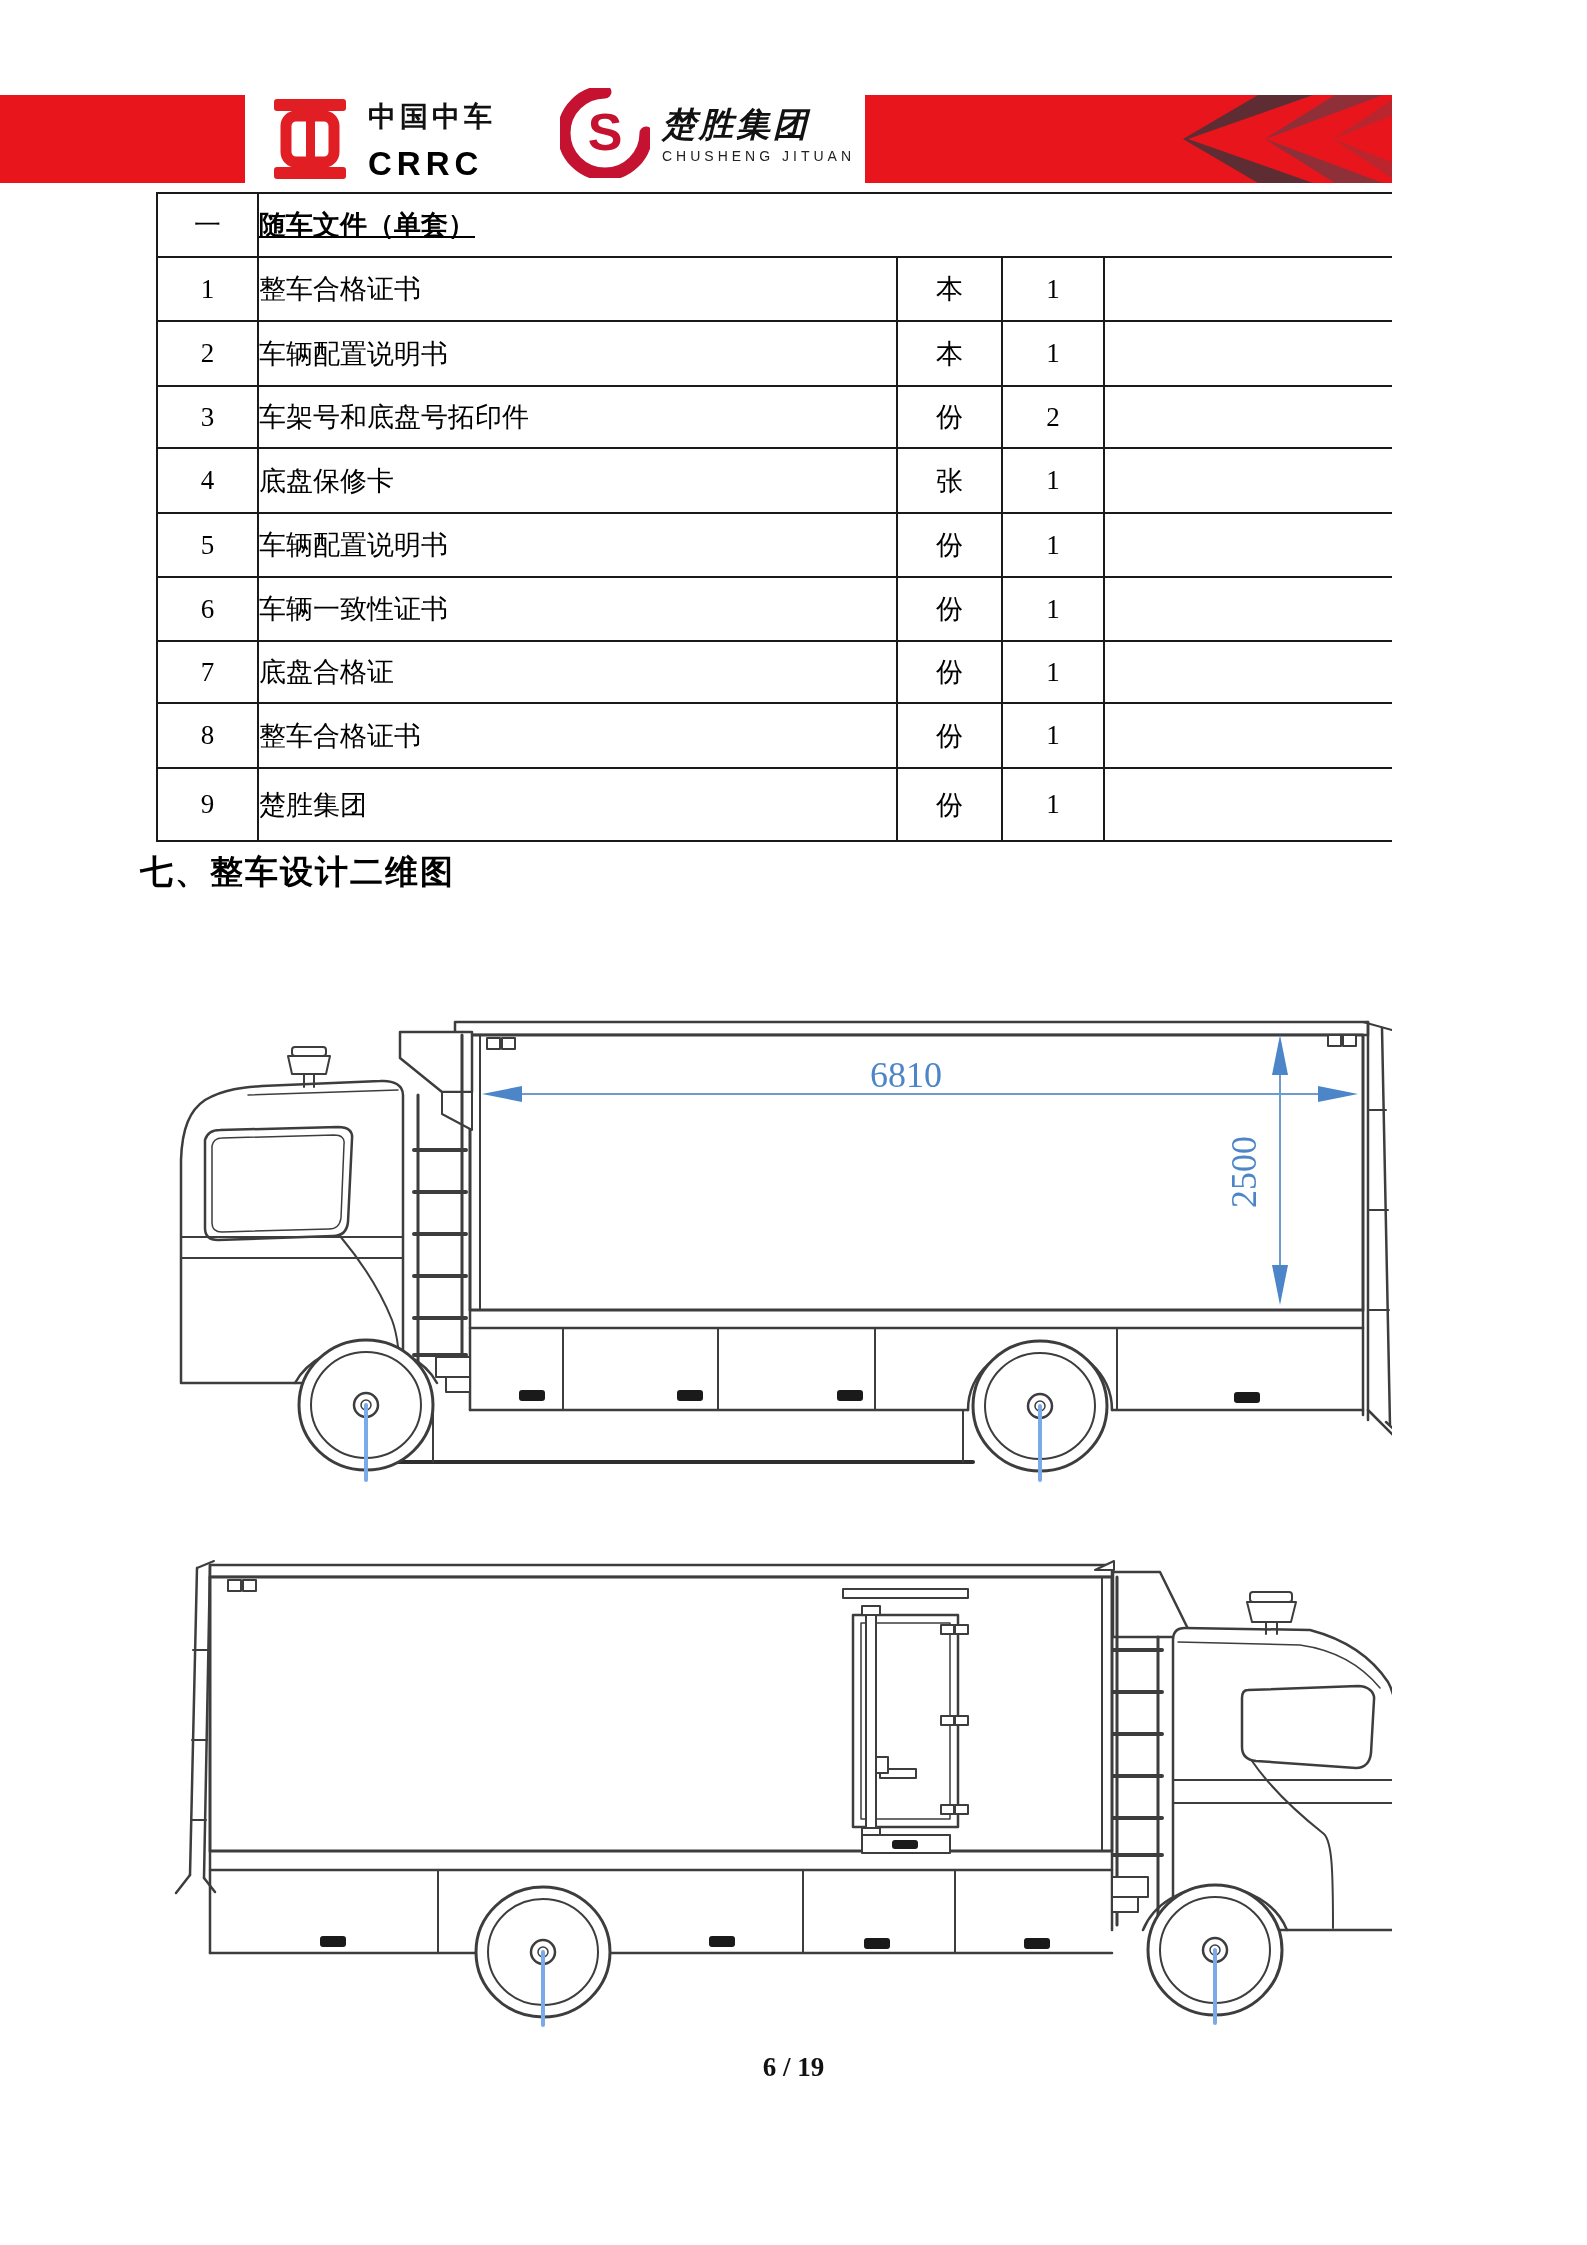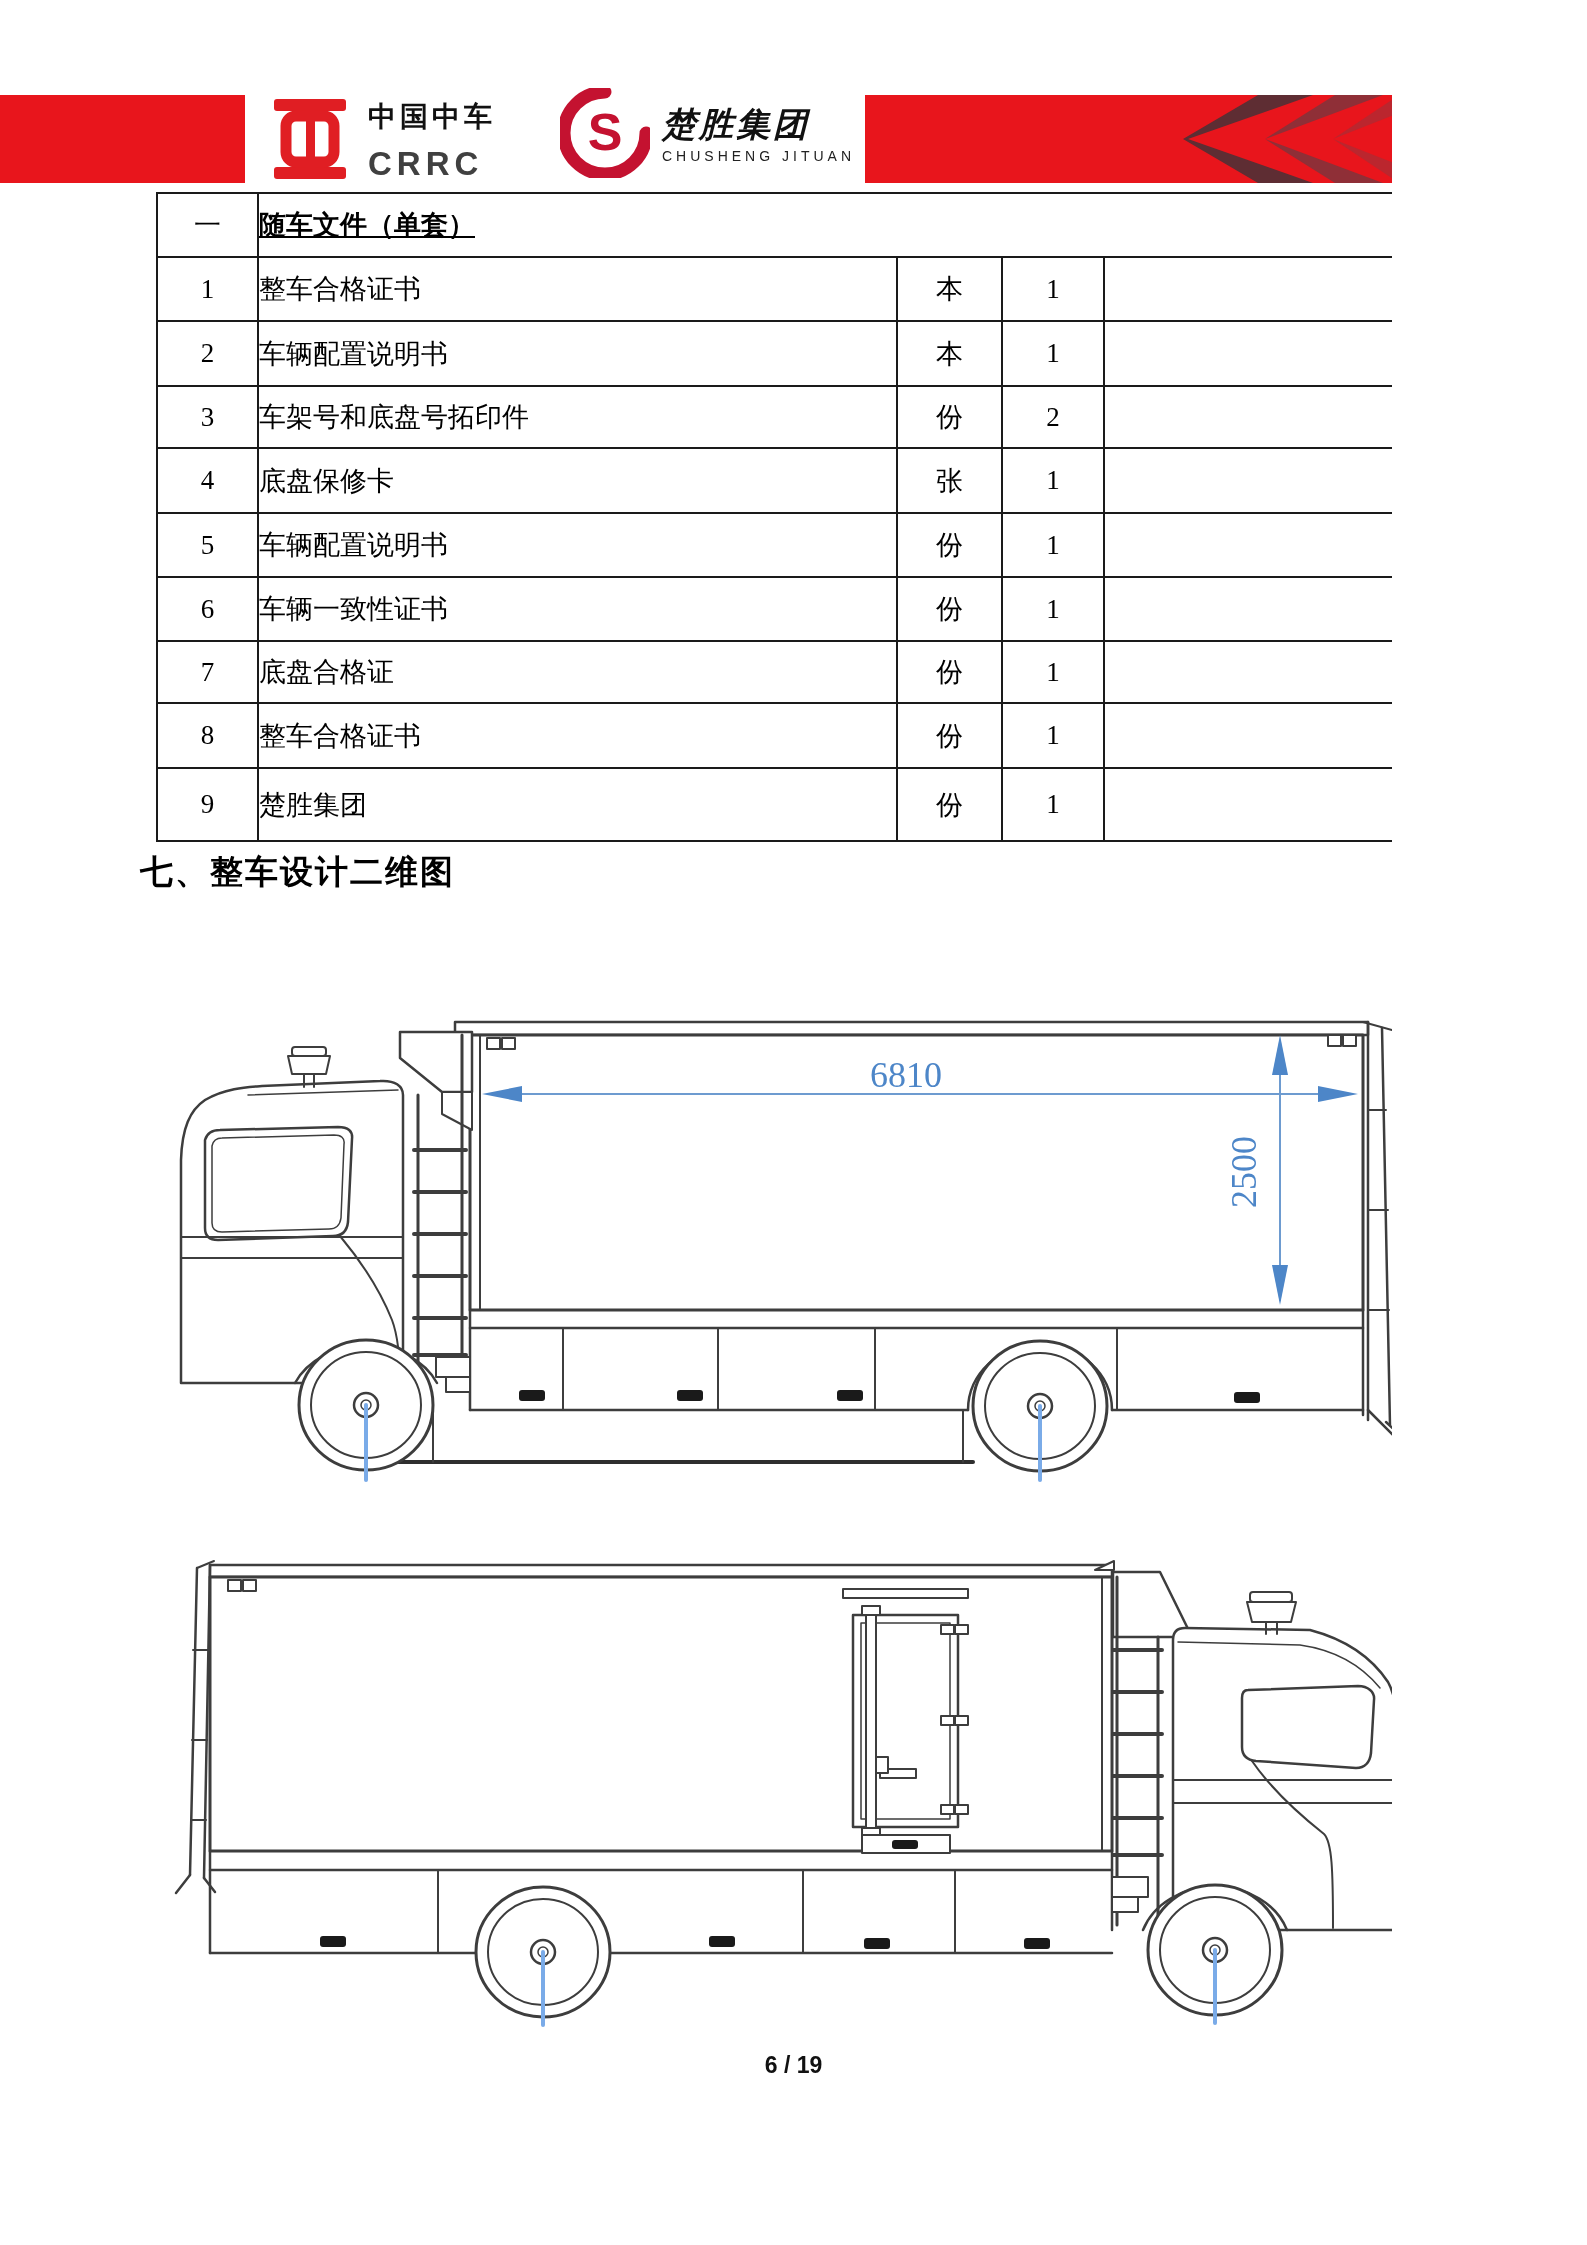--- a/index.html
+++ b/index.html
@@ -5,41 +5,41 @@
   html,body{margin:0;padding:0;background:#ffffff;}
   .page{position:relative;width:1392px;height:2245px;background:#ffffff;overflow:hidden;
         font-family:"Liberation Serif","DejaVu Serif",serif;color:#000;}
   
   .red-left{position:absolute;left:0;top:95px;width:245px;height:88px;background:#e8151c;}
   .red-right{position:absolute;left:865px;top:95px;width:722px;height:88px;background:#e8151c;overflow:hidden;}
   .red-right svg{position:absolute;left:0;top:0;}
   .crrc{position:absolute;left:266px;top:99px;display:flex;align-items:center;}
   .crrc-text{margin-left:14px;line-height:1;}
   .crrc-cn{font-family:"Liberation Sans","DejaVu Sans",sans-serif;font-weight:bold;font-size:28px;letter-spacing:4px;color:#111;}
-  .crrc-en{font-family:"Liberation Sans","DejaVu Sans",sans-serif;font-weight:bold;font-size:33px;letter-spacing:5px;color:#404040;margin-top:16px;}
+  .crrc-en{font-family:"Liberation Sans","DejaVu Sans",sans-serif;font-weight:bold;font-size:33px;letter-spacing:5px;color:#000000;margin-top:16px;}
   .cslogo{position:absolute;left:560px;top:88px;display:flex;align-items:center;}
   .cs-text{margin-left:12px;line-height:1;}
   .cs-cn{font-family:"Liberation Sans","DejaVu Sans",sans-serif;font-weight:bold;font-size:34px;letter-spacing:3px;color:#111;font-style:italic;}
   .cs-en{font-family:"Liberation Sans","DejaVu Sans",sans-serif;font-weight:normal;font-size:14px;letter-spacing:4px;color:#222;margin-top:8px;}
   
   table.doc{position:absolute;left:156px;top:192px;width:1281px;border-collapse:collapse;table-layout:fixed;}
   table.doc td{border:2px solid #1a1a1a;font-size:27px;vertical-align:middle;padding:0;}
   td.cno{text-align:center;}
   td.cname{text-align:left;padding-left:15px;}
   td.cunit,td.cqty{text-align:center;}
   td.ctitle{font-family:"Liberation Sans","DejaVu Sans",sans-serif;font-weight:bold;font-size:28px;padding-left:15px;text-decoration:underline;}
   tr.h64{height:64px;} tr.h62{height:62px;} tr.h65{height:65px;} tr.h73{height:73px;}
   
   .sec-head{position:absolute;left:140px;top:850px;font-family:"Liberation Sans","DejaVu Sans",sans-serif;
             font-weight:bold;font-size:33px;letter-spacing:2px;color:#000;}
   
   .truck{position:absolute;}
   
   .pagenum{position:absolute;left:0;top:2052px;width:1587px;text-align:center;
-           font-family:Liberation Sans, sans-serif;font-weight:bold;font-size:23px;color:#111;}
+           font-family:Liberation Serif, serif;font-weight:bold;font-size:27px;color:#111;}
 </style>
 </head>
 <body>
 
 <div class="page">
 
   <div class="red-left"></div>
 
   <div class="crrc">
     <span>

